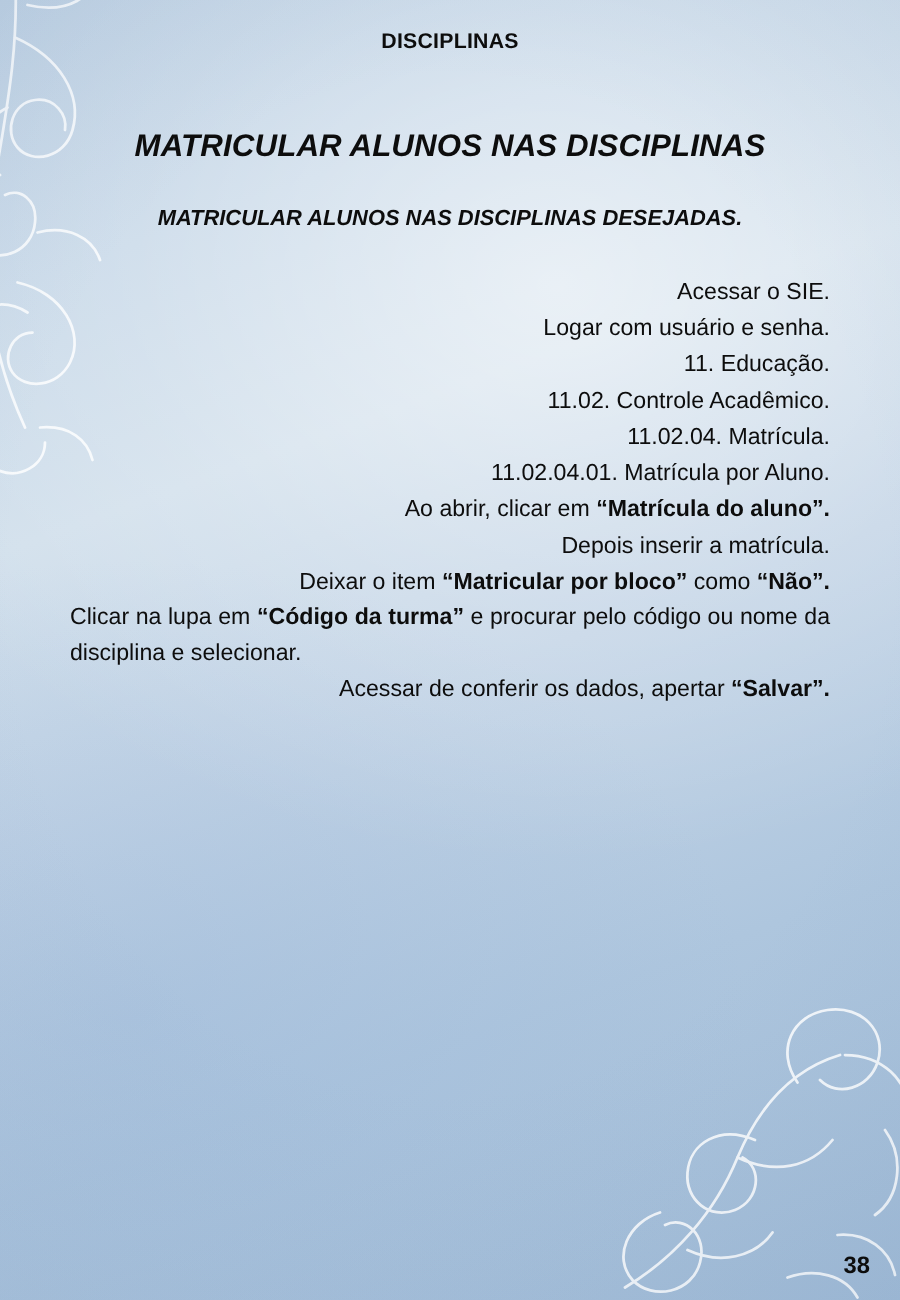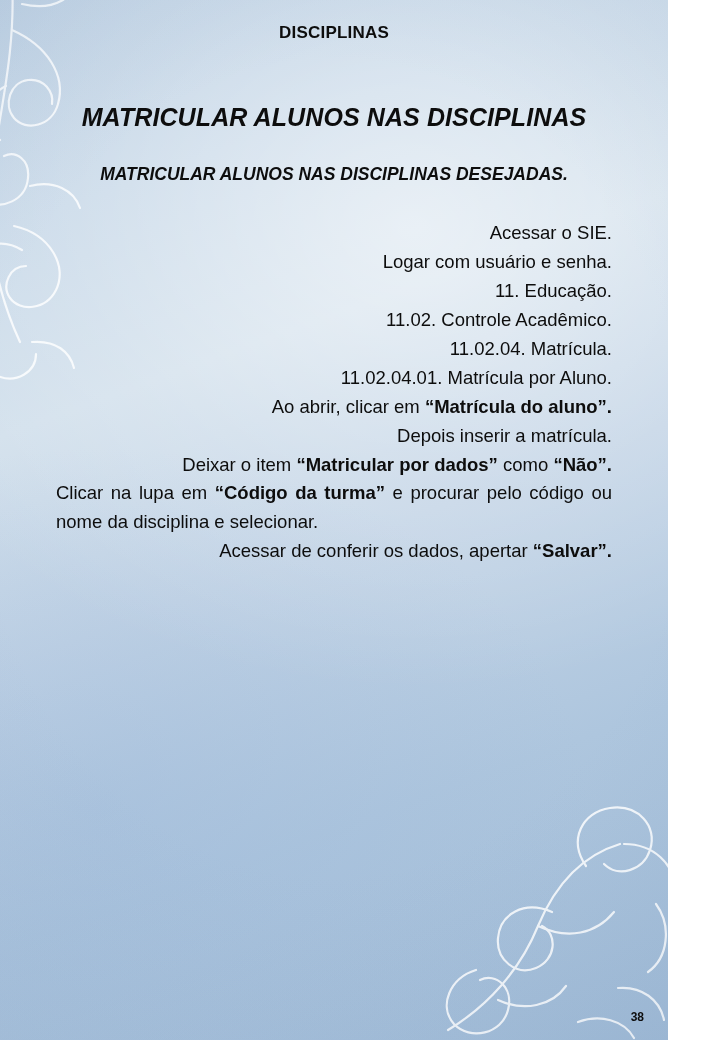--- a/index.html
+++ b/index.html
@@ -8,21 +8,21 @@
   }
   body {
     width: 720px;
     height: 1040px;
     font-family: "Liberation Sans", sans-serif;
     color: #0d0d0d;
     overflow: hidden;
   }
   .slide {
     position: relative;
-    width: 668px;
+    width: 720px;
     height: 1040px;
     box-sizing: border-box;
     background:
       radial-gradient(ellipse 900px 700px at 62% 22%, rgba(255,255,255,0.55) 0%, rgba(255,255,255,0.18) 38%, rgba(255,255,255,0.0) 66%),
       radial-gradient(ellipse 700px 520px at 15% 78%, rgba(150,180,215,0.38) 0%, rgba(150,180,215,0.0) 70%),
       linear-gradient(160deg, #b9cde1 0%, #c7d8e8 18%, #d2e0ec 34%, #c3d4e6 52%, #aec6de 74%, #9fbad6 100%);
     overflow: hidden;
   }
   .vignette {
     position: absolute;
@@ -88,21 +88,21 @@
   .body-block p.nojust {
     text-align: right;
   }
   .body-block b {
     font-weight: bold;
   }
   .page-number {
     position: absolute;
     right: 24px;
     bottom: 16px;
-    font-size: 12px;
+    font-size: 19px;
     font-weight: bold;
     z-index: 4;
   }
 </style>
 </head>
 <body>
 
 <div class="slide">
 
   <svg class="swirl swirl-tl" viewBox="0 0 230 420" xmlns="http://www.w3.org/2000/svg">
@@ -143,20 +143,20 @@
     <div class="subtitle">MATRICULAR ALUNOS NAS DISCIPLINAS DESEJADAS.</div>
     <div class="body-block">
         <p class="nojust"><span>Acessar o SIE.</span></p>
         <p class="nojust"><span>Logar com usuário e senha.</span></p>
         <p class="nojust"><span>11. Educação.</span></p>
         <p class="nojust"><span>11.02. Controle Acadêmico.</span></p>
         <p class="nojust"><span>11.02.04. Matrícula.</span></p>
         <p class="nojust"><span>11.02.04.01. Matrícula por Aluno.</span></p>
         <p class="nojust"><span>Ao abrir, clicar em </span><b>“Matrícula do aluno”.</b></p>
         <p class="nojust"><span>Depois inserir a matrícula.</span></p>
-        <p class="nojust"><span>Deixar o item </span><b>“Matricular por dados”</b><span> como </span><b>“Não”.</b></p>
+        <p class="nojust"><span>Deixar o item </span><b>“Matricular por bloco”</b><span> como </span><b>“Não”.</b></p>
         <p><span>Clicar na lupa em </span><b>“Código da turma”</b><span> e procurar pelo código ou nome da disciplina e selecionar.</span></p>
         <p class="nojust"><span>Acessar de conferir os dados, apertar </span><b>“Salvar”.</b></p>
       </div>
   </div>
 
   <div class="page-number">38</div>
 </div>
 
 </body></html>

